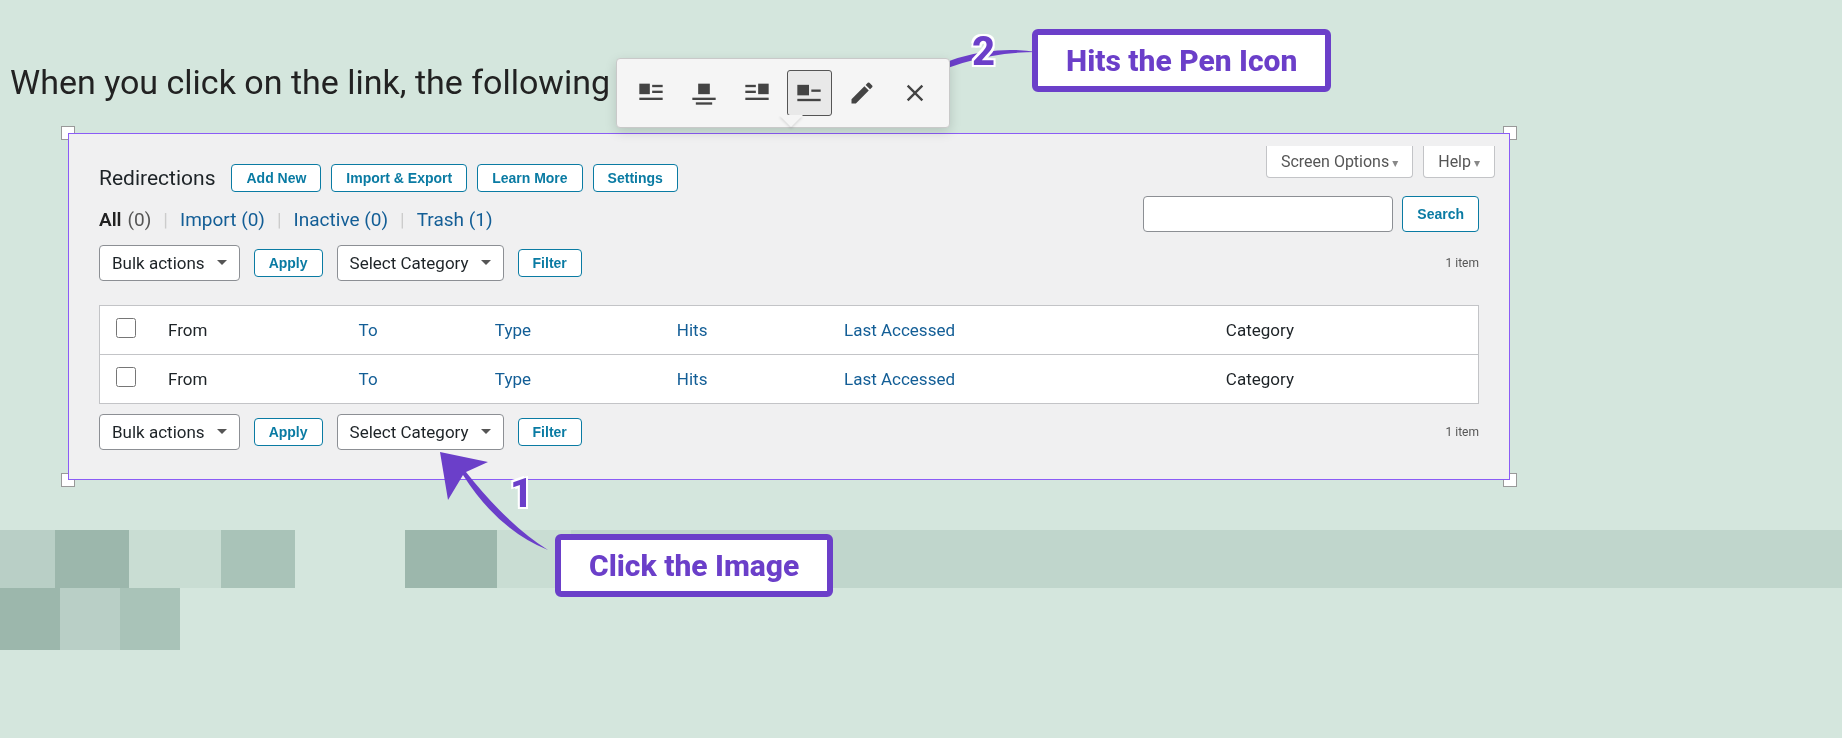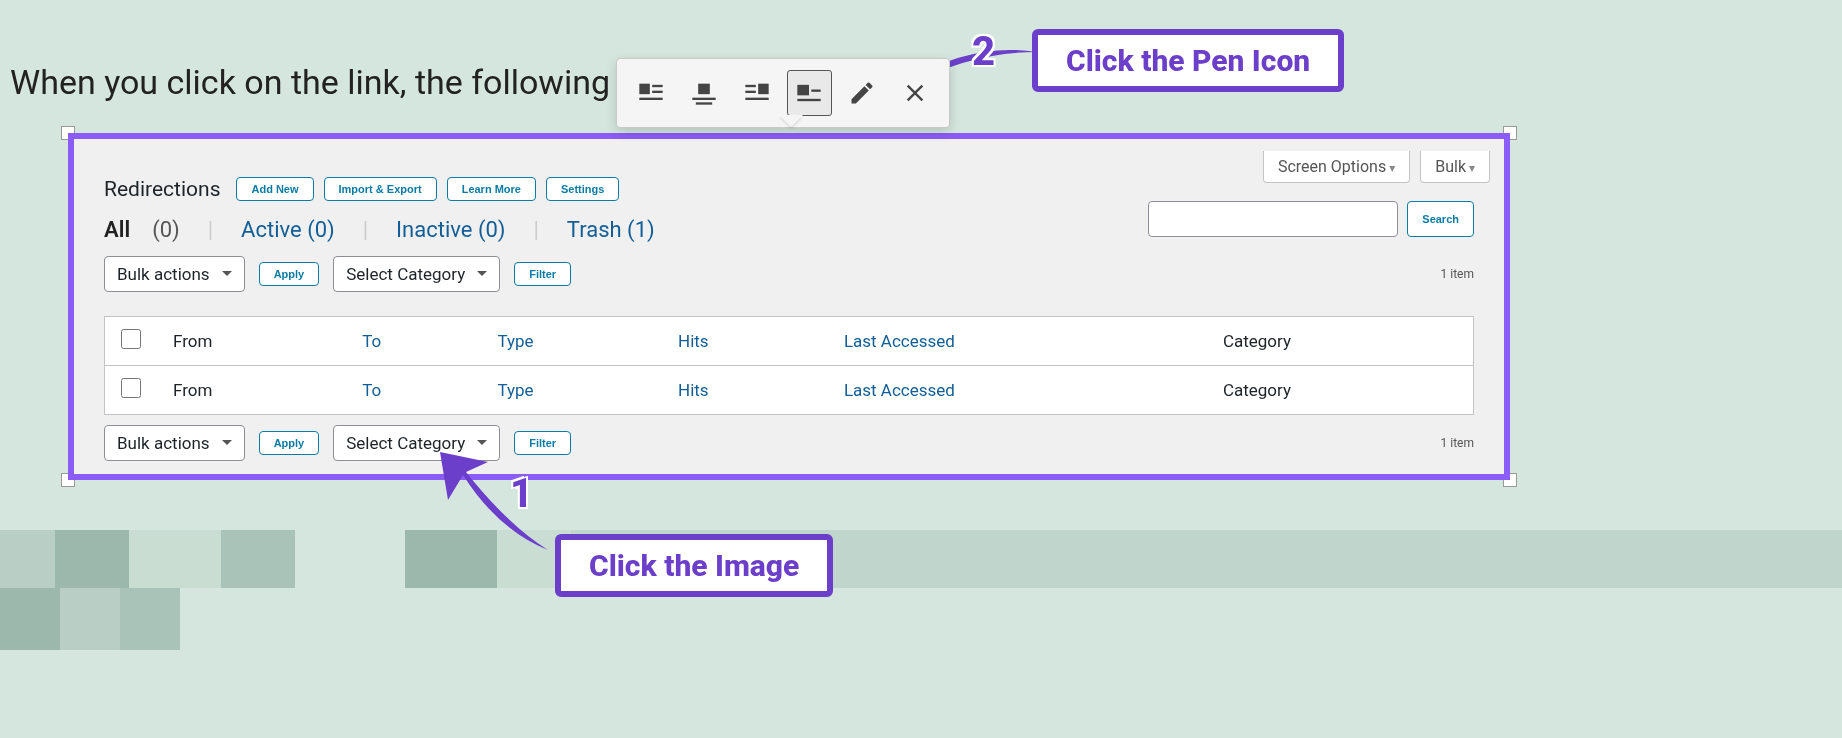--- a/index.html
+++ b/index.html
@@ -30,22 +30,22 @@
     border: 1px solid #999;
   }
   .h-tl { top:-7px; left:-7px; }
   .h-tr { top:-7px; right:-7px; }
   .h-bl { bottom:-7px; left:-7px; }
   .h-br { bottom:-7px; right:-7px; }
 
   .wp-panel {
     width: 100%; height:100%;
     background: #f0f0f1;
-    border: 6px solid #8b5cf6;
-    padding: 20px 30px 0 30px;
+    border: 1px solid #8b5cf6;
+    padding: 12px 30px 0 30px;
     position: relative;
     font-size: 17px;
     color: #1d2327;
   }
   .top-right-tabs {
     position: absolute;
     top: 12px; right: 14px;
     display:flex; gap:10px;
   }
   .top-tab {
@@ -60,29 +60,29 @@
   }
   .top-tab::after { content:" ▾"; font-size:12px; color:#888; }
 
   .hdr-row { display:flex; align-items:center; gap:10px; margin-top: 18px;}
   .page-title { font-size: 21px; font-weight:400; color:#1d2327; margin-right:6px;}
   .pill-btn {
     background:#fff;
     border: 1.5px solid #0a7ba3;
     color:#0a7ba3;
     padding: 5px 14px;
-    font-size:11px;
+    font-size:14px;
     font-weight:600;
     border-radius:4px;
     cursor:pointer;
   }
   .filters {
     margin-top: 16px;
-    display:flex; align-items:center; gap:22px;
-    font-size:22px;
+    display:flex; align-items:center; gap:6px;
+    font-size:19px;
     color:#555;
   }
   .filters a { color:#135e96; cursor:pointer; }
   .filters .sep { color:#ccc; margin:0 6px;}
   .filters b { font-weight:600; color:#222;}
 
   .search-wrap {
     position:absolute;
     right: 30px; top: 62px;
     display:flex; gap:9px;
@@ -271,41 +271,41 @@
 
 <div class="image-wrap">
   <span class="handle h-tl"></span>
   <span class="handle h-tr"></span>
   <span class="handle h-bl"></span>
   <span class="handle h-br"></span>
 
   <div class="wp-panel">
     <div class="top-right-tabs">
       <div class="top-tab">Screen Options</div>
-      <div class="top-tab">Bulk</div>
+      <div class="top-tab">Help</div>
     </div>
 
     <div class="hdr-row">
       <span class="page-title">Redirections</span>
       <button class="pill-btn">Add New</button>
       <button class="pill-btn">Import &amp; Export</button>
       <button class="pill-btn">Learn More</button>
       <button class="pill-btn">Settings</button>
     </div>
 
     <div class="search-wrap">
       <input type="text" placeholder="" style="">
       <button class="pill-btn">Search</button>
     </div>
 
     <div class="filters">
       <b><span>All</span></b> 
         <span>(0)</span>
       <span class="sep">|</span>
-      <a><span>Active</span> <span>(0)</span></a>
+      <a><span>Import</span> <span>(0)</span></a>
       <span class="sep">|</span>
       <a><span>Inactive</span> <span>(0)</span></a>
       <span class="sep">|</span>
       <a><span>Trash</span> <span>(1)</span></a>
     </div>
 
     <div class="tablenav">
       <div class="select">Bulk actions</div>
       <button class="pill-btn">Apply</button>
       <div class="select">Select Category</div>
@@ -356,21 +356,21 @@
 <div class="arrow" style="top:42px; left:882px;">
   <svg width="160" height="70" viewBox="0 0 160 70">
       <path d="M155 10 Q90 10 30 42 L48 55 L0 62 L18 20 L28 38 Q90 0 155 10 Z"></path>
     </svg>
 </div>
 
 <div class="num-label num1">1</div>
 <div class="num-label num2">2</div>
 
 <div class="callout callout-1">Click the Image</div>
-<div class="callout callout-2">Click the Pen Icon</div>
+<div class="callout callout-2">Hits the Pen Icon</div>
 
 <div class="pixel-row">
   <div style="width:3%;background:#b9cfc6"></div>
     <div style="width:4%;background:#9cb7ac"></div>
   <div style="width:5%;background:#c9ddd3"></div>
     <div style="width:4%;background:#a9c3b8"></div>
   <div style="width:6%;background:#d4e6dd"></div>
     <div style="width:5%;background:#9cb7ac"></div>
   <div style="width:4%;background:#c9ddd3"></div>
     <div style="width:69%;background:#c0d6cc"></div>

